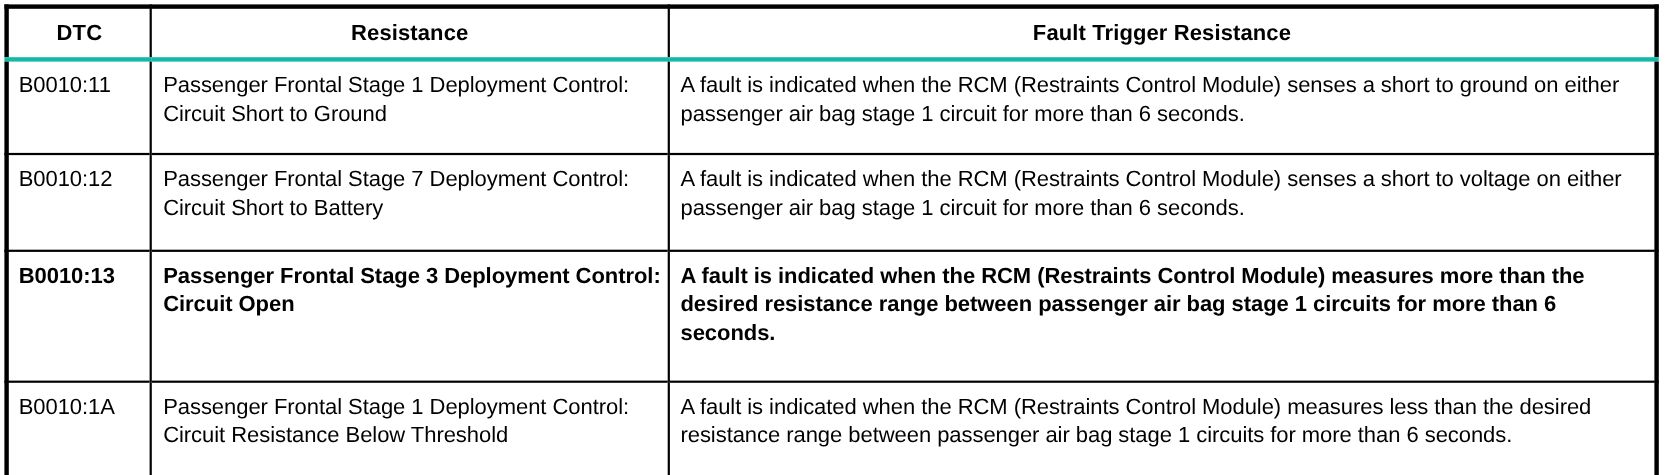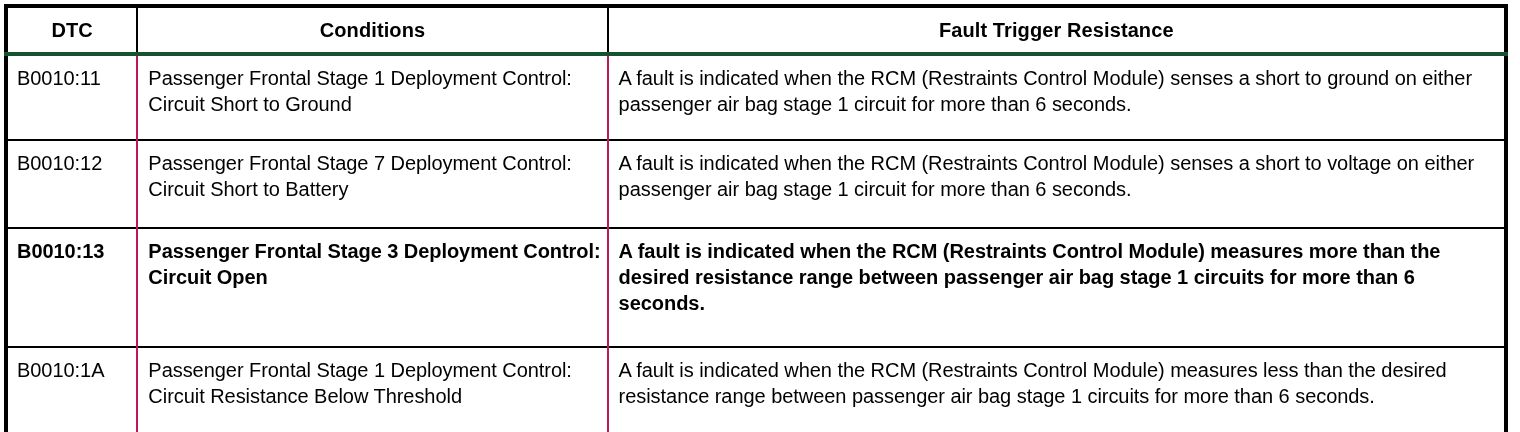--- a/index.html
+++ b/index.html
@@ -34,33 +34,33 @@
     border: 4px solid #000000;
   }
 
   
   col.c-dtc   { width: 131px; }
   col.c-desc  { width: 469px; }
   col.c-fault { width: 896px; }
 
   thead th {
     border-left: 2px solid #000000;
-    border-bottom: 4px solid #14532d;
+    border-bottom: 4px solid #14b8a6;
     font-size: 20px;
     font-weight: bold;
     text-align: center;
     vertical-align: middle;
     height: 44px;
     padding: 0 6px;
     letter-spacing: 0.1px;
   }
   thead th:first-child { border-left: none; }
 
   tbody td {
-    border-left: 2px solid #be185d;
+    border-left: 2px solid #000000;
     border-top: 2px solid #000000;
     font-size: 20px;
     font-weight: normal;
     text-align: left;
     vertical-align: top;
     padding: 9px 8px 10px 8px;
     line-height: 1.30;
     letter-spacing: -0.05px;
   }
   tbody td:first-child { border-left: none; }
@@ -94,21 +94,21 @@
 <div class="table-wrap">
   <table class="dtc-table">
     <colgroup>
       <col class="c-dtc">
       <col class="c-desc">
       <col class="c-fault">
     </colgroup>
     <thead>
       <tr>
         <th>DTC</th>
-        <th>Conditions</th>
+        <th>Resistance</th>
         <th>Fault Trigger Resistance</th>
       </tr>
     </thead>
     <tbody>
       <tr class="r0">
         <td class="dtc-cell">B0010:11</td>
         <td class="desc-cell">Passenger Frontal Stage 1 Deployment Control: Circuit Short to Ground</td>
         <td class="fault-cell">A fault is indicated when the RCM (Restraints Control Module) senses a short to ground on either passenger air bag stage 1 circuit for more than 6 seconds.</td>
       </tr>
       <tr class="r1">

